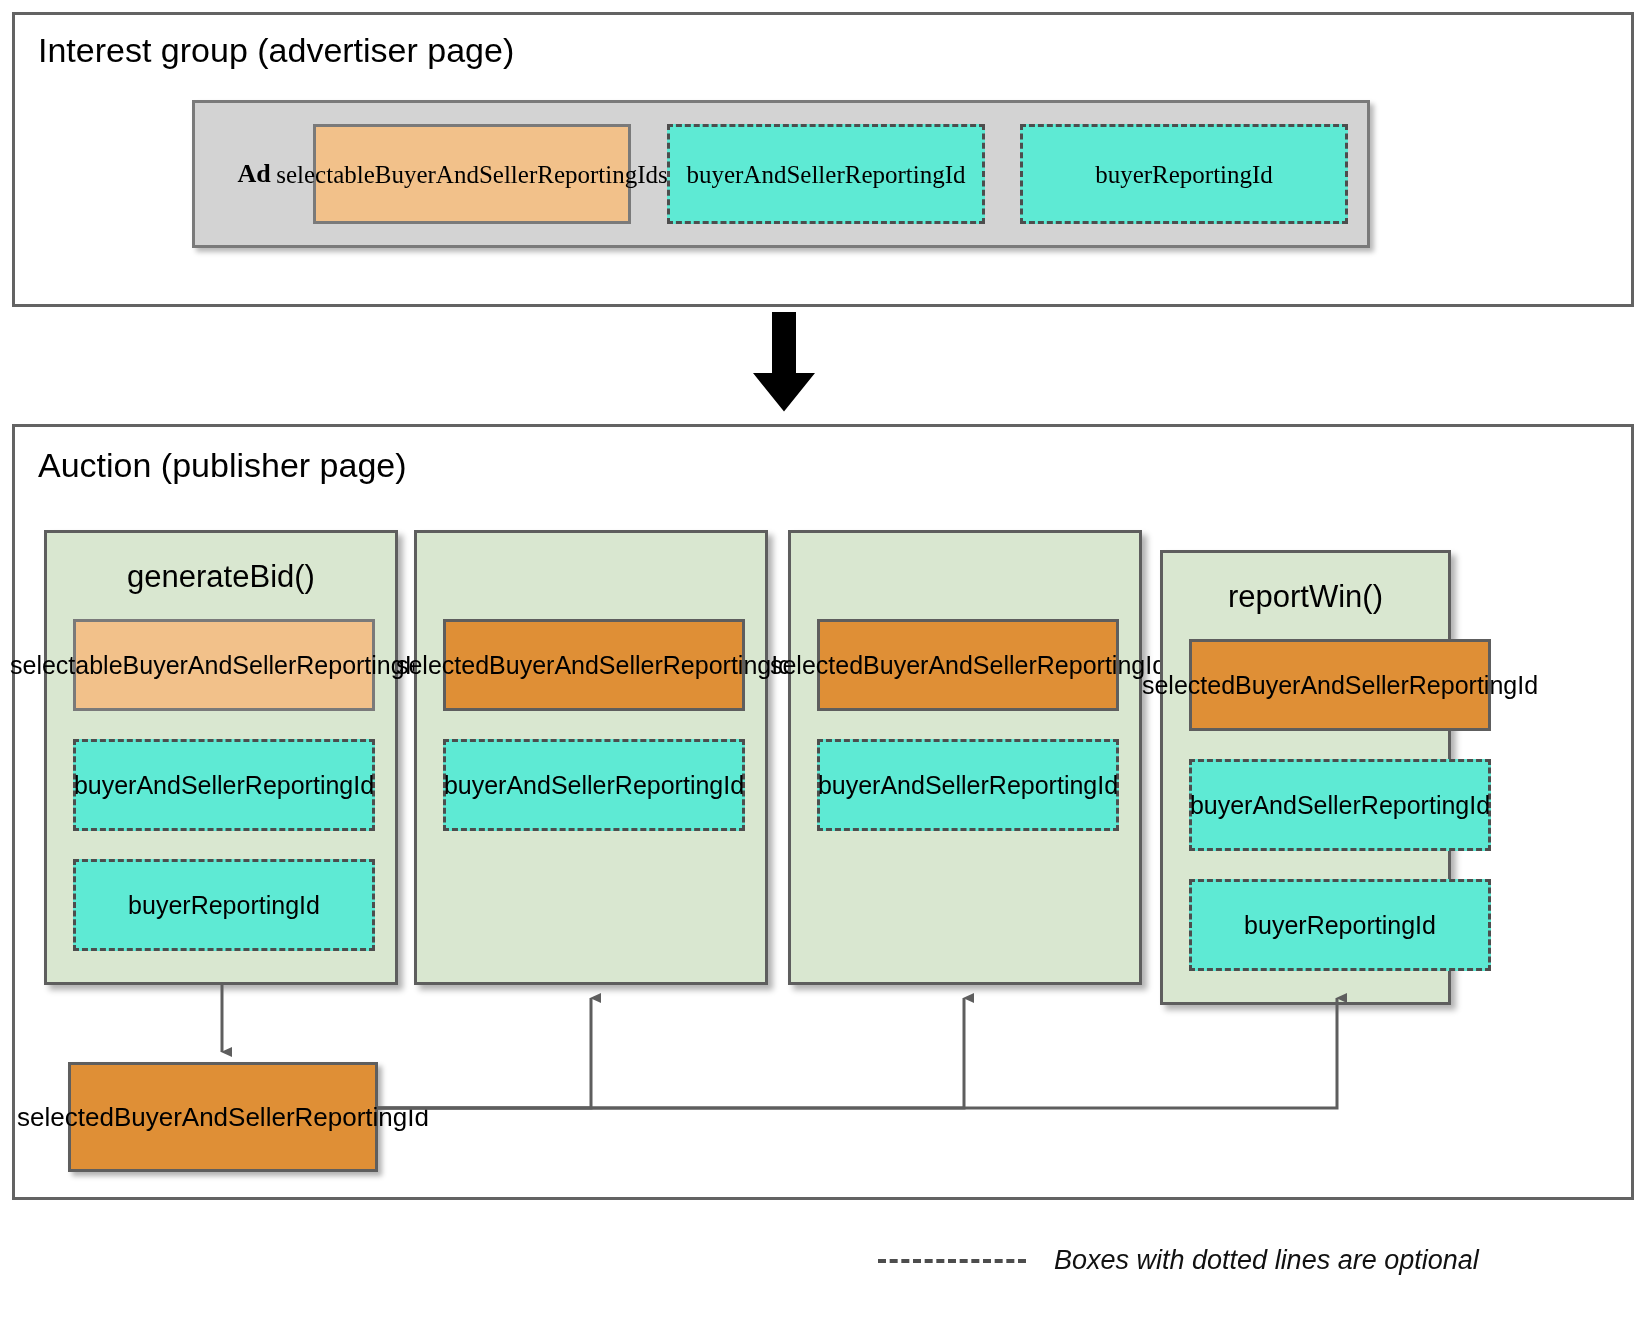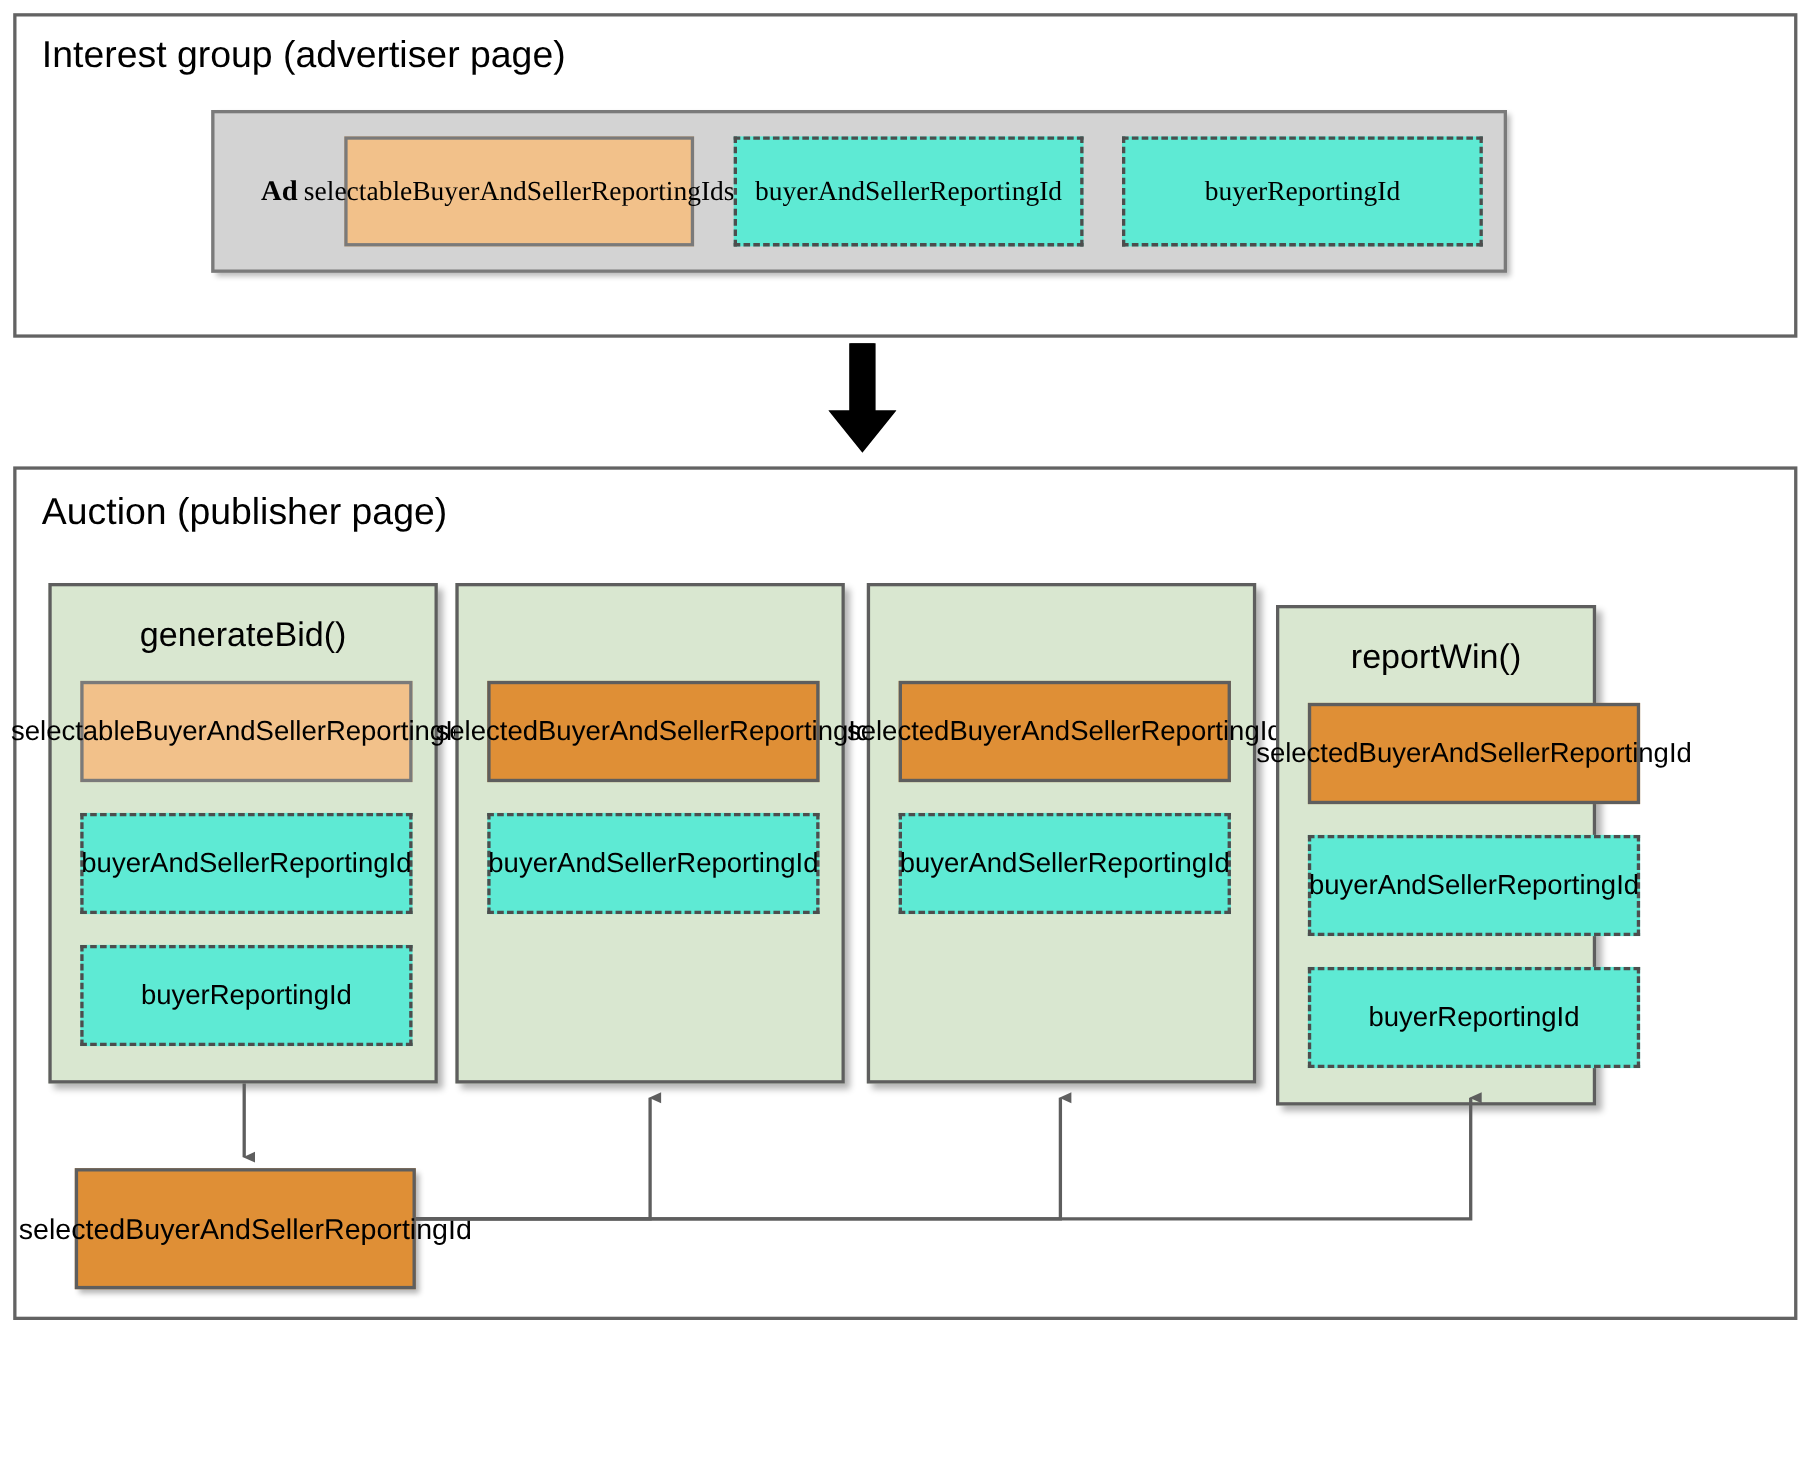--- a/index.html
+++ b/index.html
@@ -211,14 +211,18 @@
 
     <path d="M 222,985 L 222,1052" stroke="#5e5e5e" stroke-width="3" fill="none" marker-end="url(#arrowdown)"></path>
 
     <path d="M 378,1108 L 591,1108 L 591,998" stroke="#5e5e5e" stroke-width="3" fill="none" marker-end="url(#arrowup)"></path>
 
     <path d="M 378,1108 L 964,1108 L 964,998" stroke="#5e5e5e" stroke-width="3" fill="none" marker-end="url(#arrowup)"></path>
 
     <path d="M 378,1108 L 1337,1108 L 1337,998" stroke="#5e5e5e" stroke-width="3" fill="none" marker-end="url(#arrowup)"></path>
   </svg>
 
+  <div class="legend" style="left:878px; top:1245px;">
+    <span class="legend-dash"></span>
+    <span class="legend-text">Boxes with dotted lines are optional</span>
+  </div>
 
 </div>
 
 </body></html>

